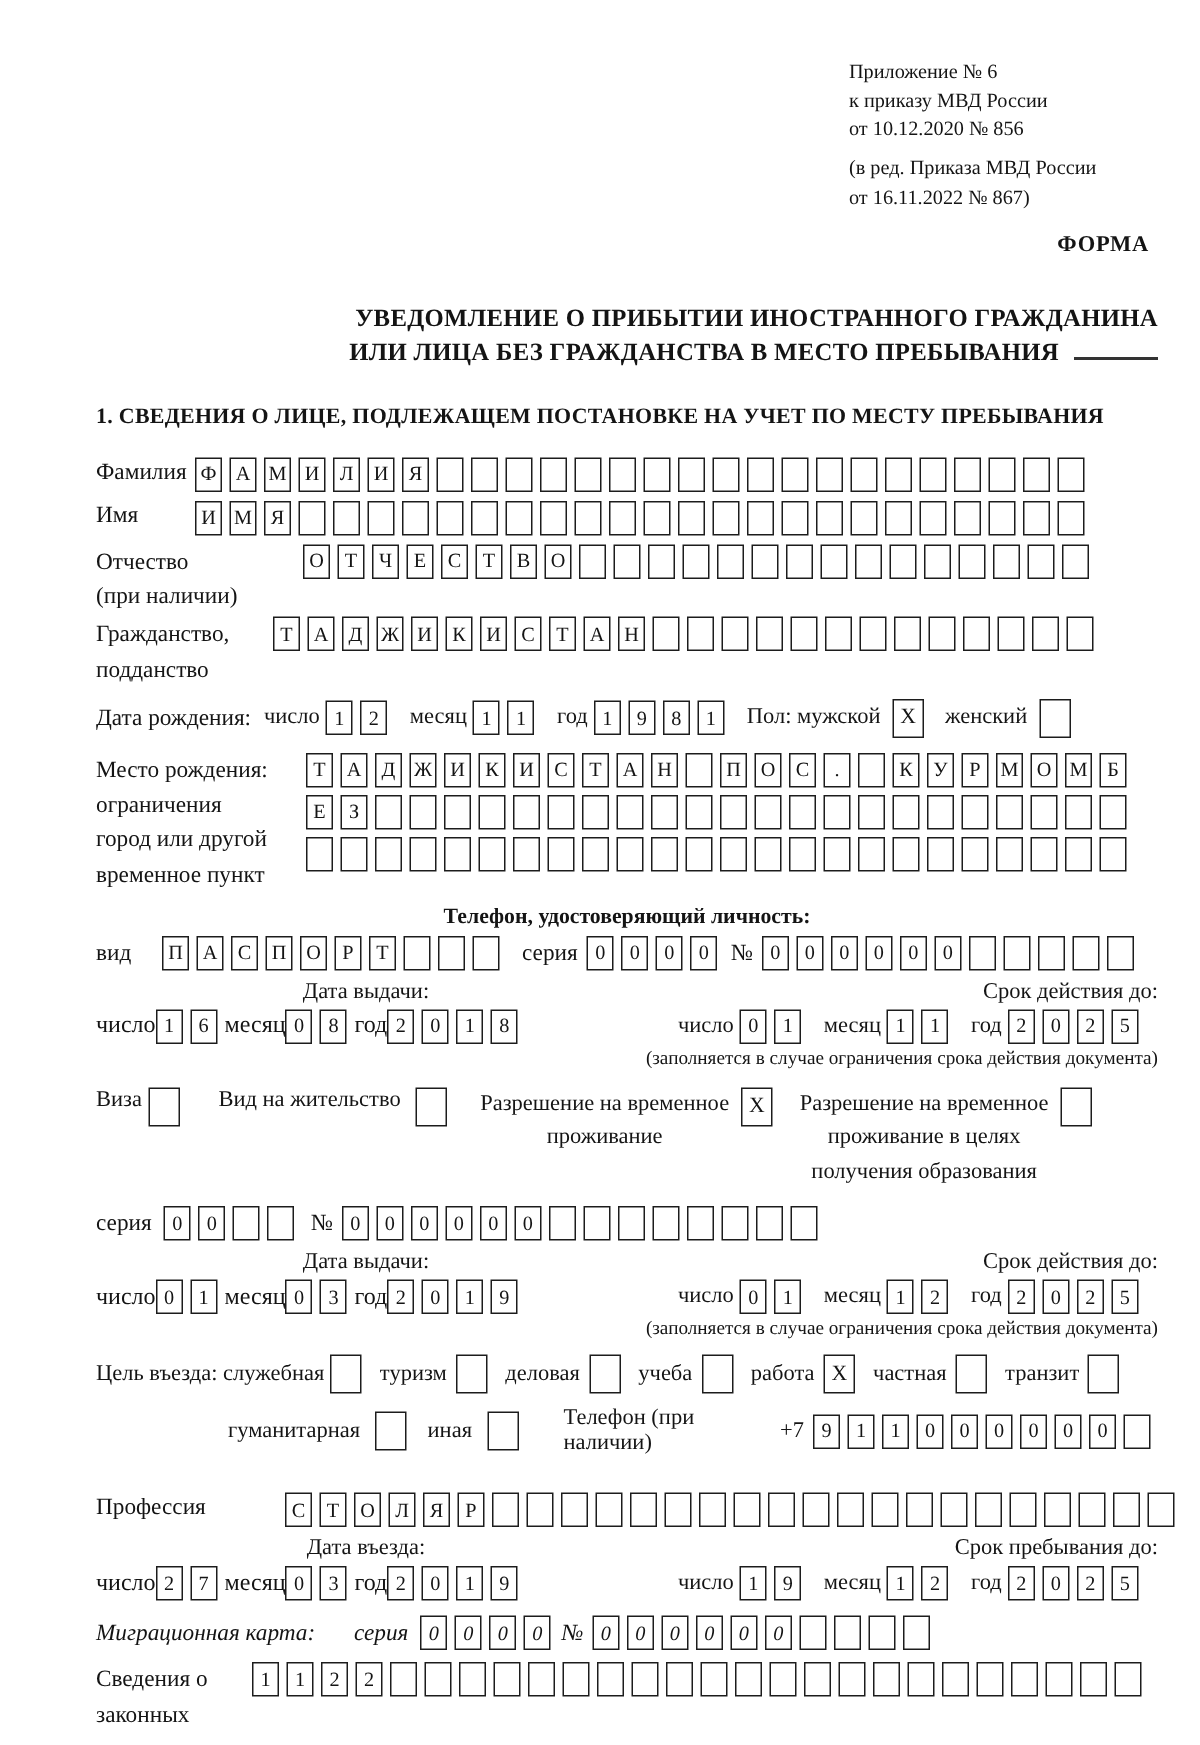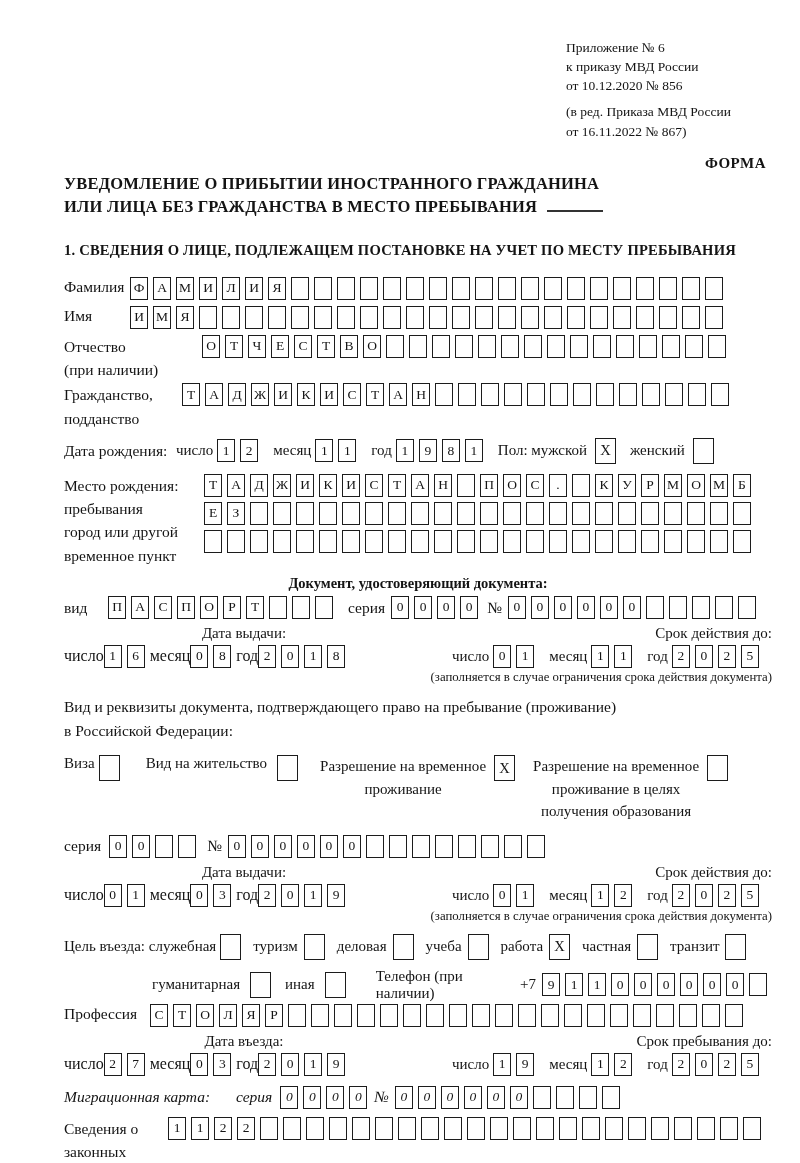--- a/index.html
+++ b/index.html
@@ -12,21 +12,21 @@
     font-family:"Liberation Serif","DejaVu Serif",serif;
     color:#141414;
     overflow:hidden;
   }
   
   .hdr-block{width:200px;margin-left:auto;margin-right:6px;}
   .hdr-line{display:block;font-size:13.5px;line-height:1.42;}
   .hdr-line:nth-child(4){margin-top:7px;}
   .forma{ text-align:right;font-weight:bold;font-size:15px;margin:14px 6px 0 0;letter-spacing:.5px;}
   
-  .title{ text-align:left;font-weight:bold;font-size:16.5px;line-height:1.4;margin-top:0;letter-spacing:.2px;}
+  .title{ text-align:right;font-weight:bold;font-size:16.5px;line-height:1.4;margin-top:28px;letter-spacing:.2px;}
   .blank-underline{display:inline-block;width:56px;border-bottom:2px solid #333;height:14px;margin-left:10px;}
   .sec-head{font-weight:bold;font-size:14.6px;margin-top:24px;letter-spacing:.2px;}
   
   .frow{display:flex;align-items:flex-start;margin-top:6px;}
   .lbl{font-size:15.5px;line-height:1.25;flex:0 0 auto;}
   .lbl-stack{font-size:15.5px;line-height:1.5;flex:0 0 auto;}
   .boxes{display:inline-flex;flex-wrap:nowrap;flex:0 0 auto;}
   .cbox{
     box-sizing:border-box;display:inline-flex;align-items:center;justify-content:center;
     width:18px;height:23px;border:1.5px solid #1c1c1c;margin-right:5px;
@@ -231,21 +231,21 @@
     </span>
     <span class="sexlbl">Пол: мужской</span>
     <span class="chk">X</span>
     <span class="sexlbl">женский</span>
     <span class="chk"></span>
   </div>
 
   <div class="frow" style="margin-top:10px;">
     <span class="lbl-stack w140">
       <span>Место рождения:</span><br>
-      <span>пребывания</span><br>
+      <span>ограничения</span><br>
       <span>город или другой</span><br>
       <span>временное пункт</span>
     </span>
     <span class="vstack">
       <span class="boxes">
           <span class="cbox">Т</span>
           <span class="cbox">А</span>
           <span class="cbox">Д</span>
           <span class="cbox">Ж</span>
           <span class="cbox">И</span>
@@ -317,21 +317,21 @@
           <span class="cbox"></span>
           <span class="cbox"></span>
           <span class="cbox"></span>
           <span class="cbox"></span>
           <span class="cbox"></span>
           <span class="cbox"></span>
         </span>
     </span>
   </div>
 
-  <div class="center-bold">Документ, удостоверяющий документа:</div>
+  <div class="center-bold">Телефон, удостоверяющий личность:</div>
 
   <div class="date-row" style="margin-top:4px;">
     <span class="lbl" style="width:44px;">вид</span>
     <span class="boxes">
         <span class="cbox">П</span>
         <span class="cbox">А</span>
         <span class="cbox">С</span>
         <span class="cbox">П</span>
         <span class="cbox">О</span>
         <span class="cbox">Р</span>
@@ -402,24 +402,20 @@
       <span class="boxes">
           <span class="cbox">2</span>
           <span class="cbox">0</span>
           <span class="cbox">2</span>
           <span class="cbox">5</span>
         </span>
     </span>
   </div>
   <div class="note-right">(заполняется в случае ограничения срока действия документа)</div>
 
-  <div class="para">
-    <span>Вид и реквизиты документа, подтверждающего право на пребывание (проживание)</span><br>
-    <span>в Российской Федерации:</span>
-  </div>
 
   <div class="permit-row">
     <span>Виза</span>
     <span class="chk"></span>
     <span style="margin-left:22px;">Вид на жительство</span>
     <span class="chk" style="margin-left:10px;"></span>
     <span class="stack" style="margin-left:18px;">
       <span>Разрешение на временное</span><br>
       <span>проживание</span>
     </span>
@@ -536,21 +532,21 @@
         <span class="cbox">0</span>
         <span class="cbox">0</span>
         <span class="cbox">0</span>
         <span class="cbox">0</span>
         <span class="cbox">0</span>
         <span class="cbox">0</span>
         <span class="cbox"></span>
       </span>
   </div>
 
-  <div class="frow" style="margin-top:2px;">
+  <div class="frow" style="margin-top:24px;gap:40px;">
     <span class="lbl w76" style="margin-right:10px;">Профессия</span>
     <span class="boxes">
         <span class="cbox">С</span>
         <span class="cbox">Т</span>
         <span class="cbox">О</span>
         <span class="cbox">Л</span>
         <span class="cbox">Я</span>
         <span class="cbox">Р</span>
         <span class="cbox"></span>
         <span class="cbox"></span>

